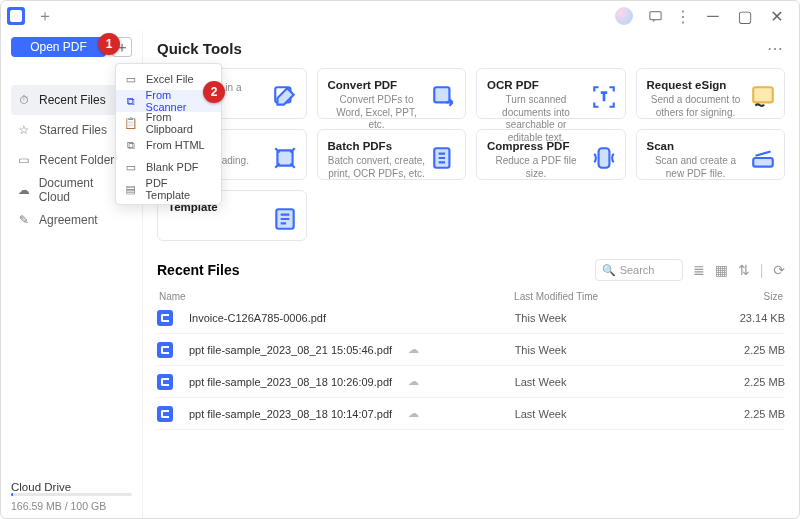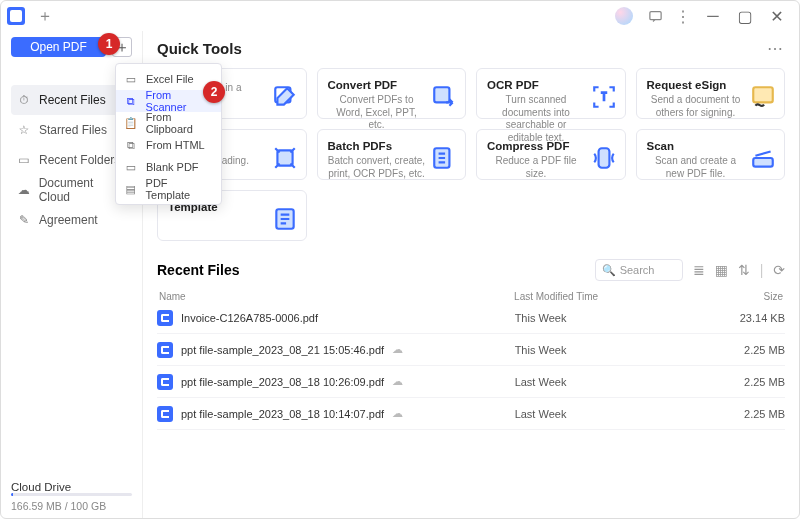--- a/index.html
+++ b/index.html
@@ -52,21 +52,21 @@
   .search { margin-left:auto; display:flex; align-items:center; border:1px solid #e4e4ec; border-radius:4px; height:22px; padding:0 6px; width:88px; color:#999; font-size:11px; gap:4px;}
   .view-icons { display:flex; gap:10px; margin-left:10px; color:#999; }
   .view-icons span { font-size:14px; }
 
   .file-header { display:flex; font-size:10px; color:#888; margin-top:10px; padding: 0 2px; }
   .col-name { flex: 1.7; }
   .col-time { flex: 1; }
   .col-size { width:60px; text-align:right; }
 
   .file-row { display:flex; align-items:center; font-size:11px; color:#333; height:32px; border-bottom:1px solid #f2f2f5; }
-  .fr-name { flex:1.7; display:flex; align-items:center; gap:8px; }
+  .fr-name { flex:1.7; display:flex; align-items:center; gap:16px; }
   .pdf-ico { width:16px; height:16px; background:#3b6cff; border-radius:3px; position:relative; }
   .pdf-ico::after { content:""; position:absolute; inset:4px 4px 4px 4px; border-left:2px solid #fff; border-top:2px solid #fff; border-bottom:2px solid #fff; border-radius:2px 0 0 2px;}
   .cloud-mini { color:#bbb; font-size:11px; }
   .fr-time { flex:1; color:#555; }
   .fr-size { width:60px; text-align:right; color:#555; }
 
   
   .dropdown { position:absolute; left:114px; top:62px; width:107px; background:#fff; border:1px solid #e0e0e8; border-radius:4px; box-shadow:0 4px 14px rgba(0,0,0,.12); z-index:20; padding:4px 0;}
   .dd-item { display:flex; align-items:center; gap:8px; height:22px; font-size:11px; color:#444; padding:0 8px; }
   .dd-item.sel { background:#eef2ff; color:#2a3cff; }

